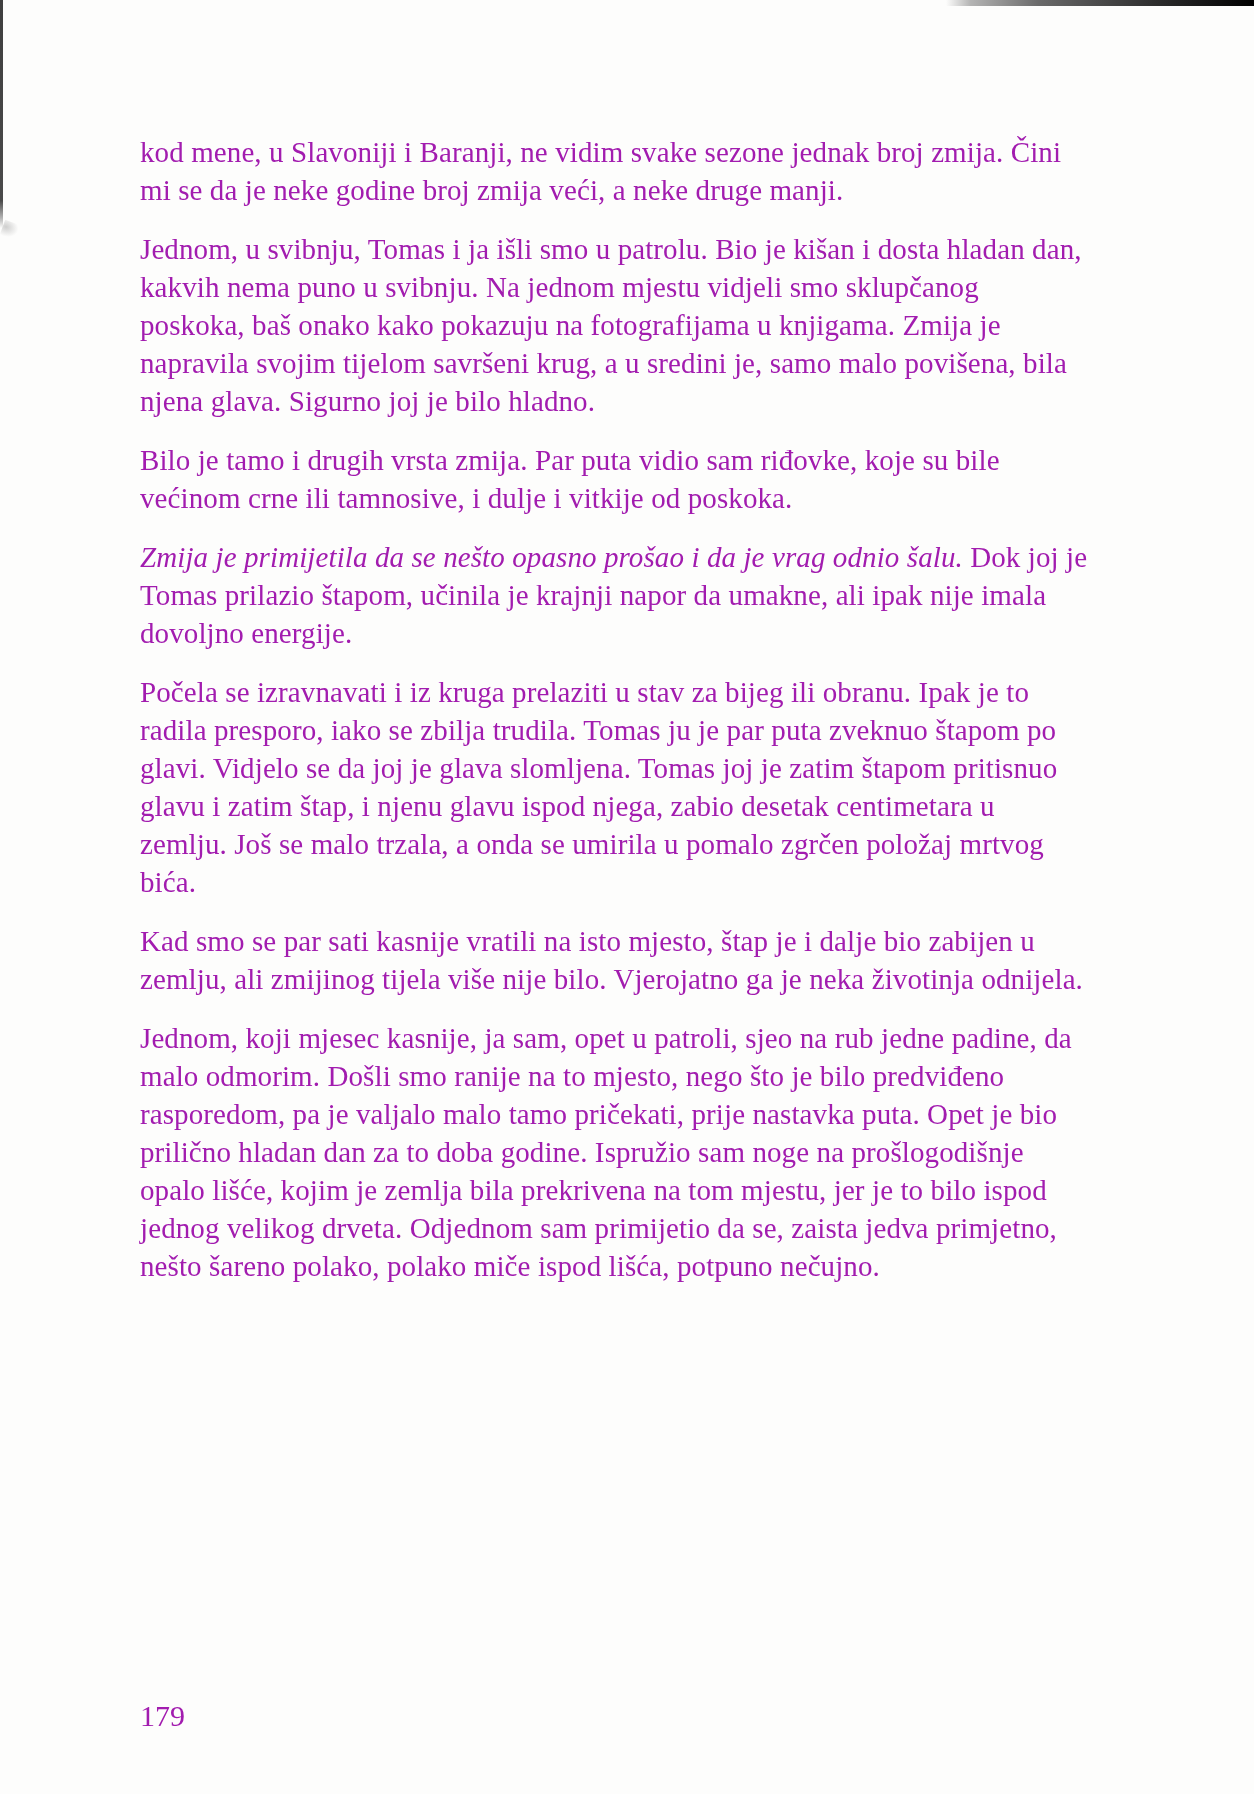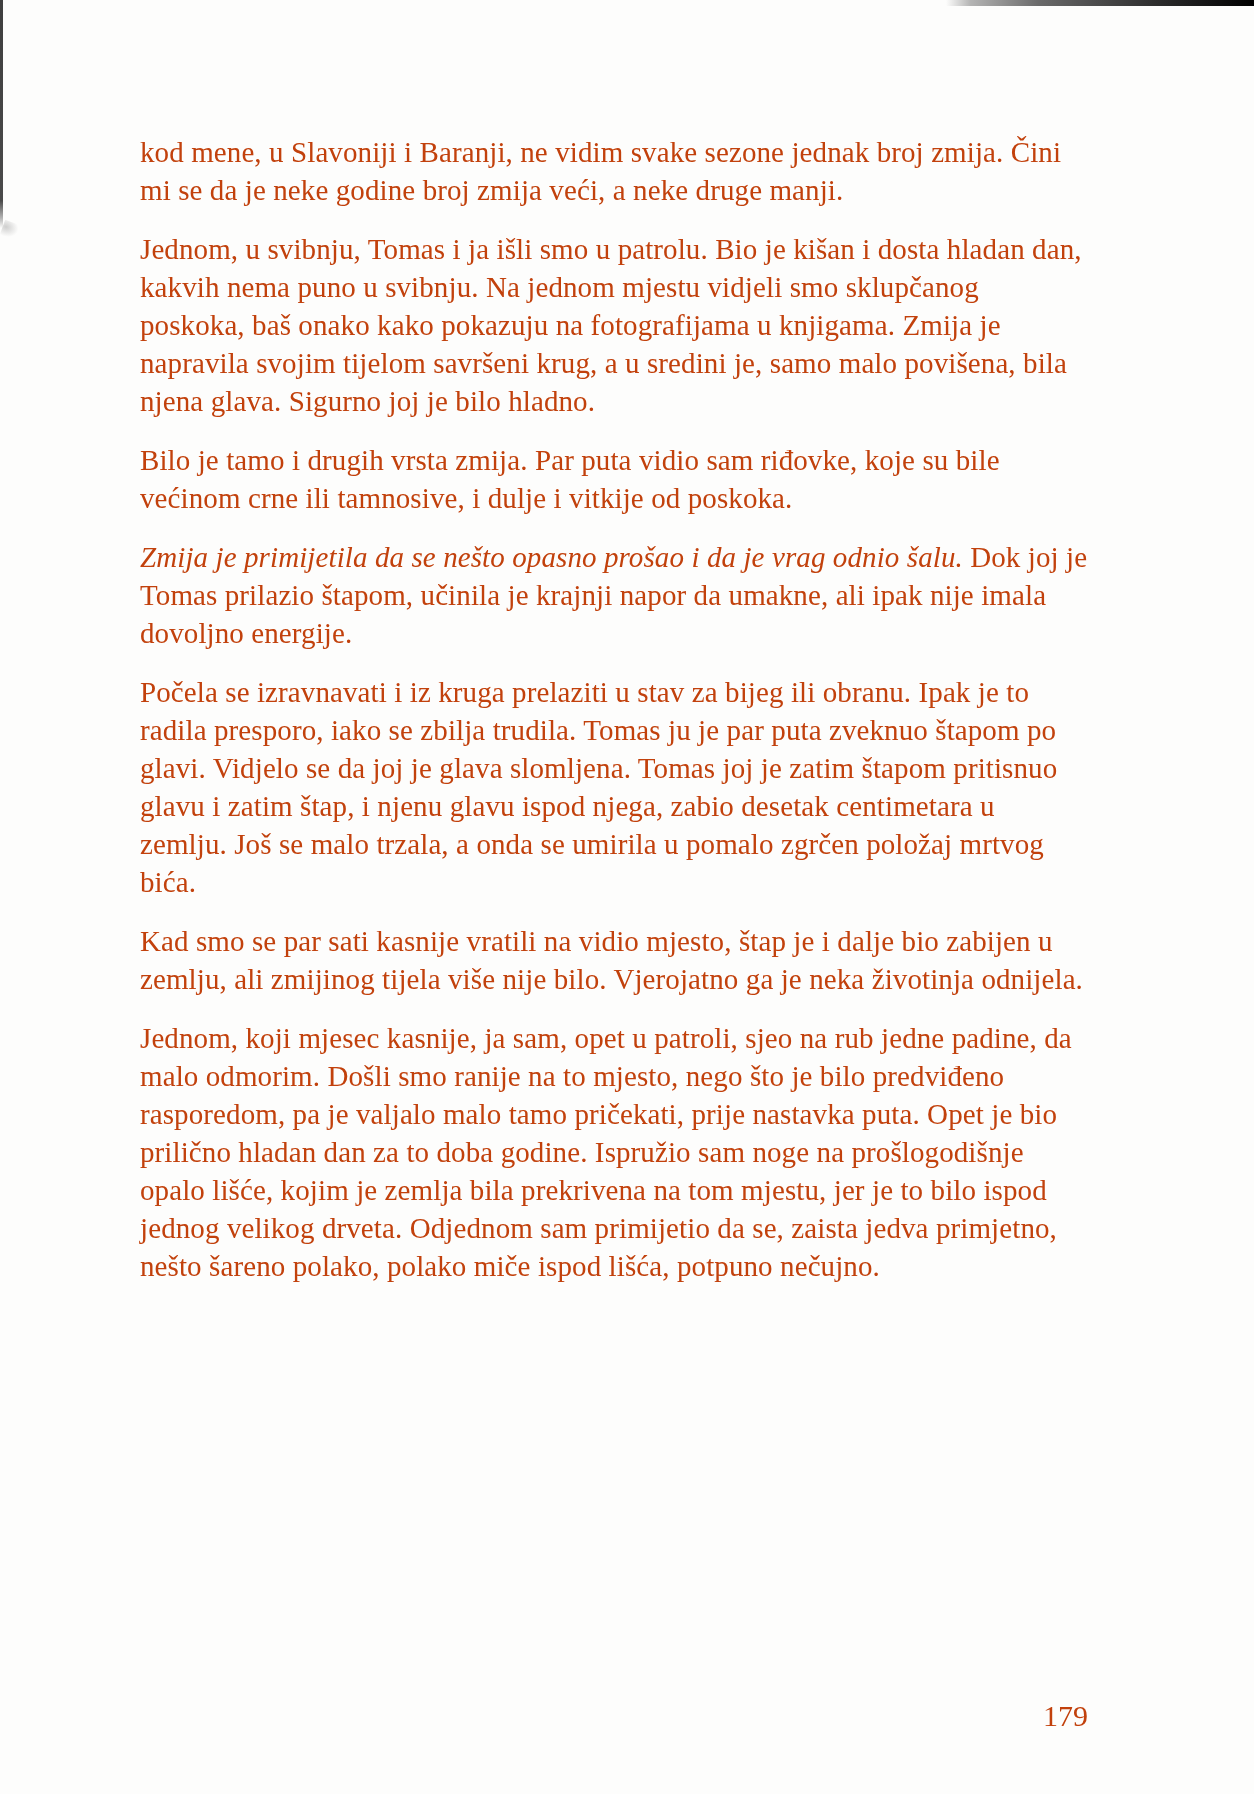--- a/index.html
+++ b/index.html
@@ -9,21 +9,21 @@
     background: #e9e9e9;
   }
   .page {
     position: relative;
     width: 1254px;
     height: 1794px;
     margin: 0 auto;
     background: #fdfdfc;
     overflow: hidden;
     font-family: "Liberation Serif", "DejaVu Serif", serif;
-    color: #c2410c;
+    color: #a21caf;
   }
   
   .scan-bar-top {
     position: absolute;
     top: 0;
     right: 0;
     width: 308px;
     height: 6px;
     background: linear-gradient(to right,
       rgba(130,130,130,0) 0%,
@@ -70,39 +70,38 @@
     padding: 0;
   }
   .seg-italic {
     font-style: italic;
   }
   .page-number {
     position: absolute;
     left: 140px;
     top: 1697px;
     width: 948px;
-    text-align: right;
     font-size: 30px;
     line-height: 38px;
   }
 </style>
 </head>
 <body>
 
 <div class="page">
 
   <div class="scan-bar-top"></div>
   <div class="scan-line-left"></div>
   <div class="scan-smudge"></div>
 
   <article class="text-block" id="text-block">
       <p><span>kod mene, u Slavoniji i Baranji, ne vidim svake sezone jednak broj zmija. Čini mi se da je neke godine broj zmija veći, a neke druge manji.</span></p>
       <p><span>Jednom, u svibnju, Tomas i ja išli smo u patrolu. Bio je kišan i dosta hladan dan, kakvih nema puno u svibnju. Na jednom mjestu vidjeli smo sklupčanog poskoka, baš onako kako pokazuju na fotografijama u knjigama. Zmija je napravila svojim tijelom savršeni krug, a u sredini je, samo malo povišena, bila njena glava. Sigurno joj je bilo hladno.</span></p>
       <p><span>Bilo je tamo i drugih vrsta zmija. Par puta vidio sam riđovke, koje su bile većinom crne ili tamnosive, i dulje i vitkije od poskoka.</span></p>
       <p><span class="seg-italic">Zmija je primijetila da se nešto opasno prošao i da je vrag odnio šalu.</span><span> Dok joj je Tomas prilazio štapom, učinila je krajnji napor da umakne, ali ipak nije imala dovoljno energije.</span></p>
       <p><span>Počela se izravnavati i iz kruga prelaziti u stav za bijeg ili obranu. Ipak je to radila presporo, iako se zbilja trudila. Tomas ju je par puta zveknuo štapom po glavi. Vidjelo se da joj je glava slomljena. Tomas joj je zatim štapom pritisnuo glavu i zatim štap, i njenu glavu ispod njega, zabio desetak centimetara u zemlju. Još se malo trzala, a onda se umirila u pomalo zgrčen položaj mrtvog bića.</span></p>
-      <p><span>Kad smo se par sati kasnije vratili na vidio mjesto, štap je i dalje bio zabijen u zemlju, ali zmijinog tijela više nije bilo. Vjerojatno ga je neka životinja odnijela.</span></p>
+      <p><span>Kad smo se par sati kasnije vratili na isto mjesto, štap je i dalje bio zabijen u zemlju, ali zmijinog tijela više nije bilo. Vjerojatno ga je neka životinja odnijela.</span></p>
       <p><span>Jednom, koji mjesec kasnije, ja sam, opet u patroli, sjeo na rub jedne padine, da malo odmorim. Došli smo ranije na to mjesto, nego što je bilo predviđeno rasporedom, pa je valjalo malo tamo pričekati, prije nastavka puta. Opet je bio prilično hladan dan za to doba godine. Ispružio sam noge na prošlogodišnje opalo lišće, kojim je zemlja bila prekrivena na tom mjestu, jer je to bilo ispod jednog velikog drveta. Odjednom sam primijetio da se, zaista jedva primjetno, nešto šareno polako, polako miče ispod lišća, potpuno nečujno.</span></p>
     </article>
 
   <div class="page-number">179</div>
 
 </div>
 
 </body></html>

